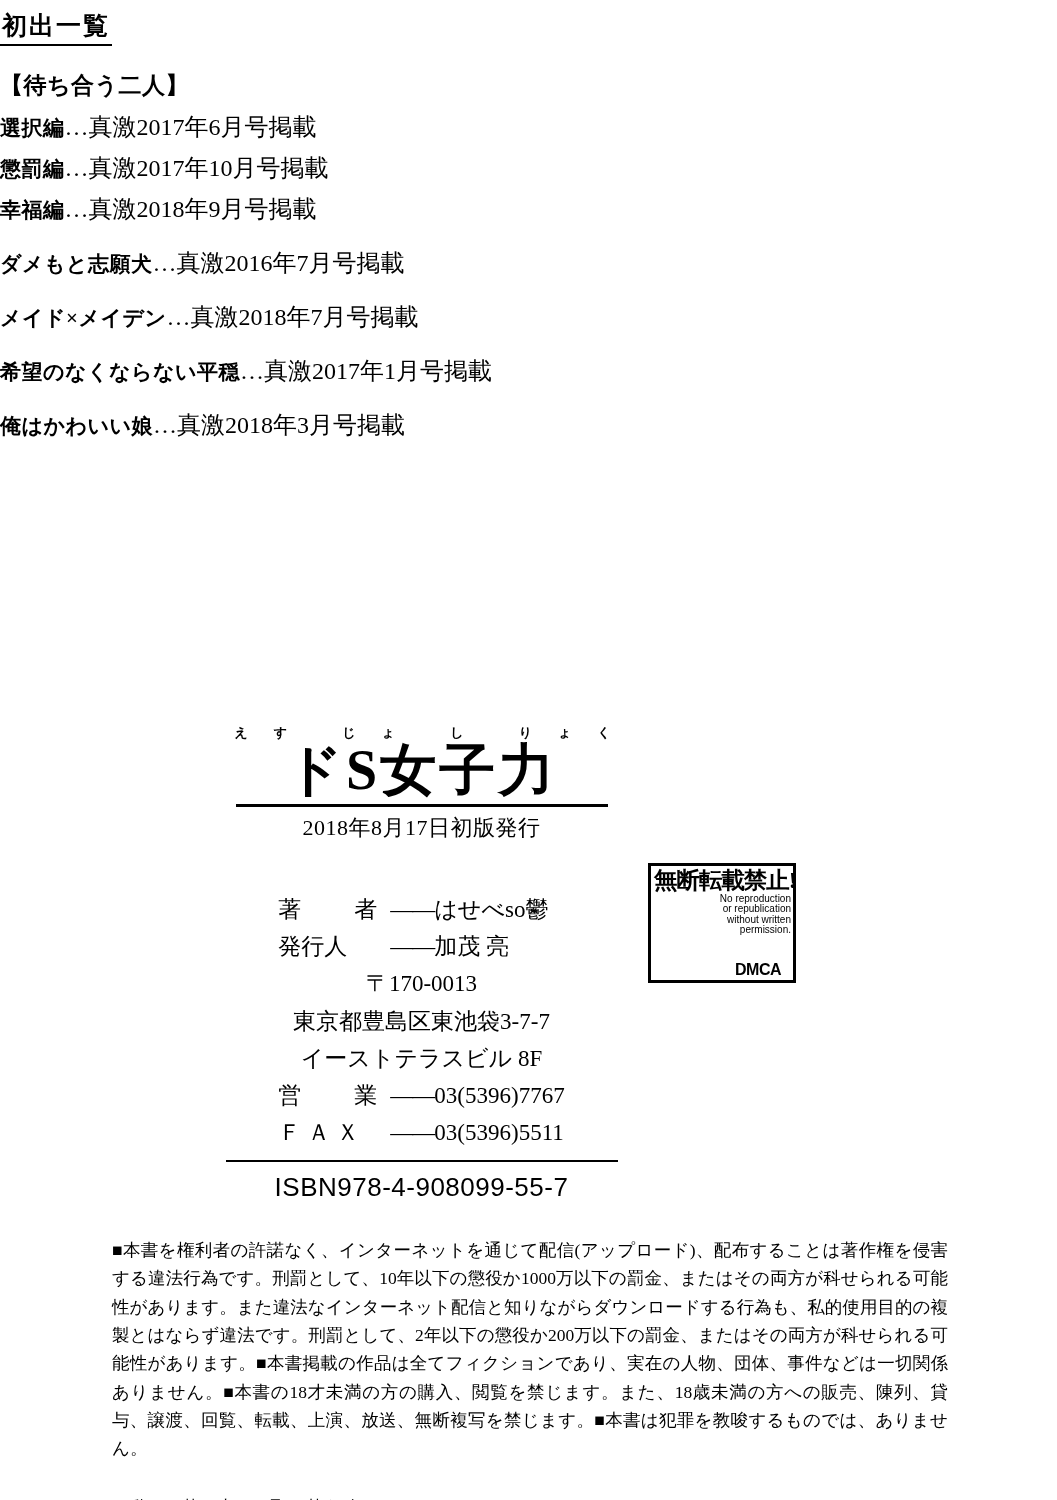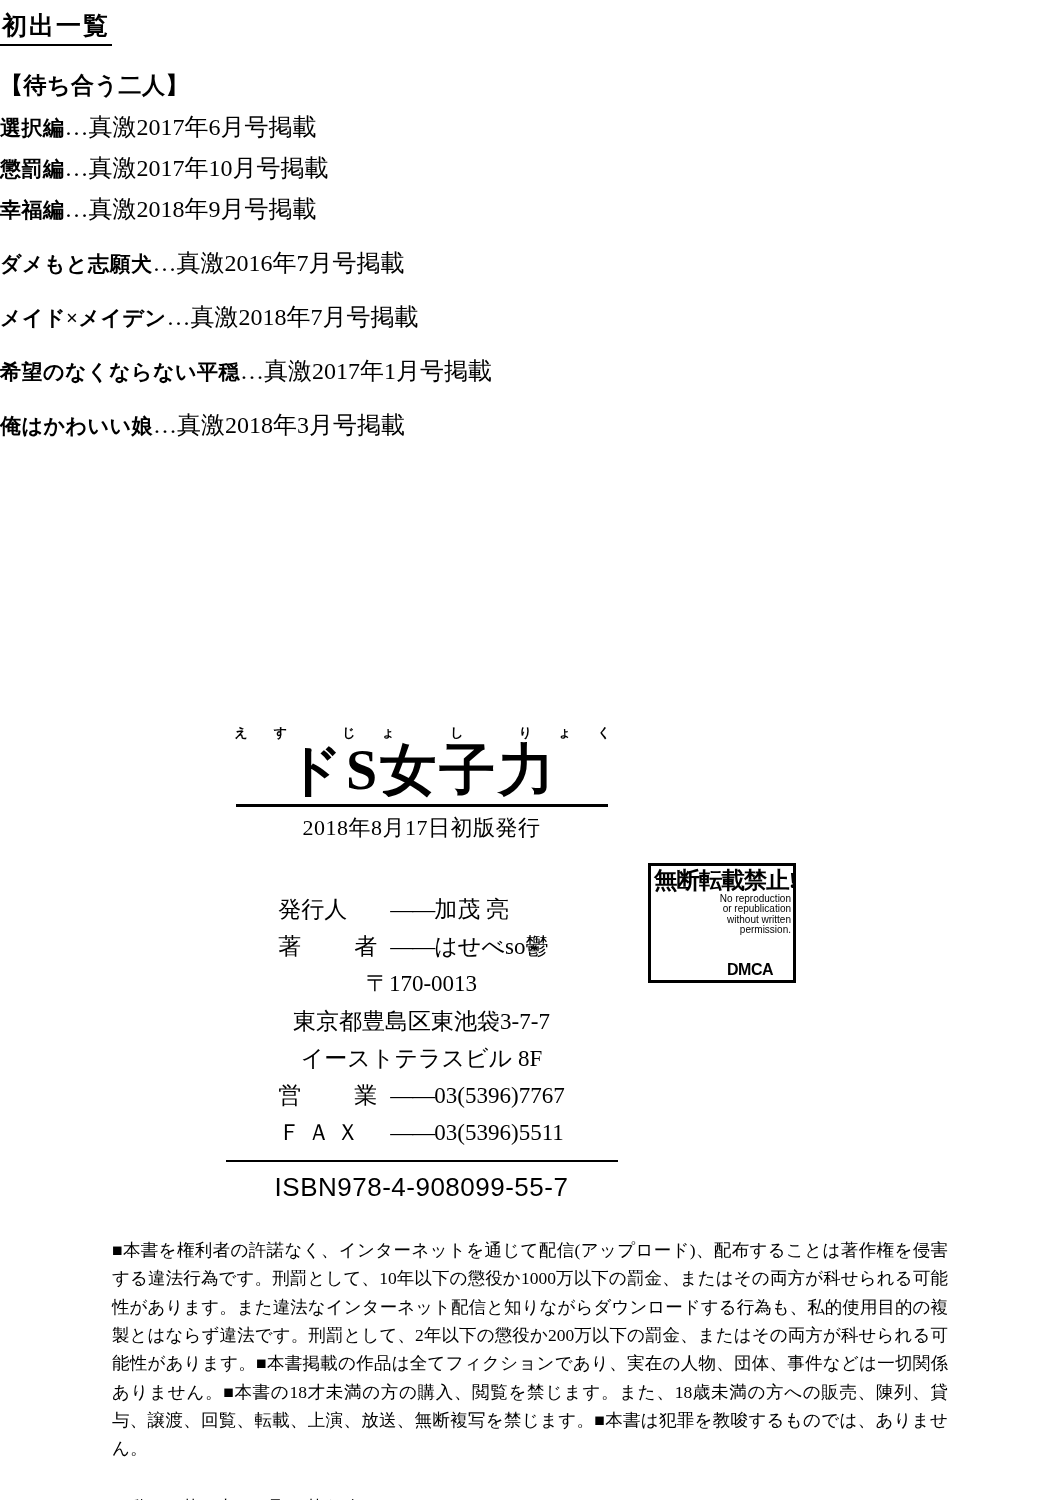--- a/index.html
+++ b/index.html
@@ -141,21 +141,21 @@
     transform-origin: left top;
   }
   .stamp-en {
     font-size: 10px;
     line-height: 1.04;
     padding: 0 2px 0 3px;
     font-family: "Liberation Sans", sans-serif;
   }
   .stamp-dmca {
     position: absolute;
-    right: 20px;
+    right: 12px;
     bottom: 1px;
     font-size: 16px;
     font-weight: bold;
     font-family: "Liberation Sans", sans-serif;
     letter-spacing: -0.5px;
   }
 
   .rule2 {
     width: 392px;
     height: 2px;
@@ -221,24 +221,24 @@
 </div>
 
 <div class="imprint">
   <div class="ruby-line">えす じょ し りょく</div>
   <div class="book-title">ドS女子力</div>
   <div class="rule"></div>
   <div class="pub-date">2018年8月17日初版発行</div>
 
   <div class="staff">
     <div class="staff-row">
+      <span class="lbl sp3">著　者</span><span class="dash">——</span><span>はせべso鬱</span>
+    </div>
+    <div class="staff-row">
       <span class="lbl">発行人</span><span class="dash">——</span><span>加茂 亮</span>
-    </div>
-    <div class="staff-row">
-      <span class="lbl sp3">著　者</span><span class="dash">——</span><span>はせべso鬱</span>
     </div>
     <div class="centered-row">〒170-0013</div>
     <div class="centered-row">東京都豊島区東池袋3-7-7</div>
     <div class="centered-row">イーストテラスビル 8F</div>
     <div class="staff-row">
       <span class="lbl sp3">営　業</span><span class="dash">——</span><span>03(5396)7767</span>
     </div>
     <div class="staff-row">
       <span class="lbl sp2">ＦＡＸ</span><span class="dash">——</span><span>03(5396)5511</span>
     </div>

